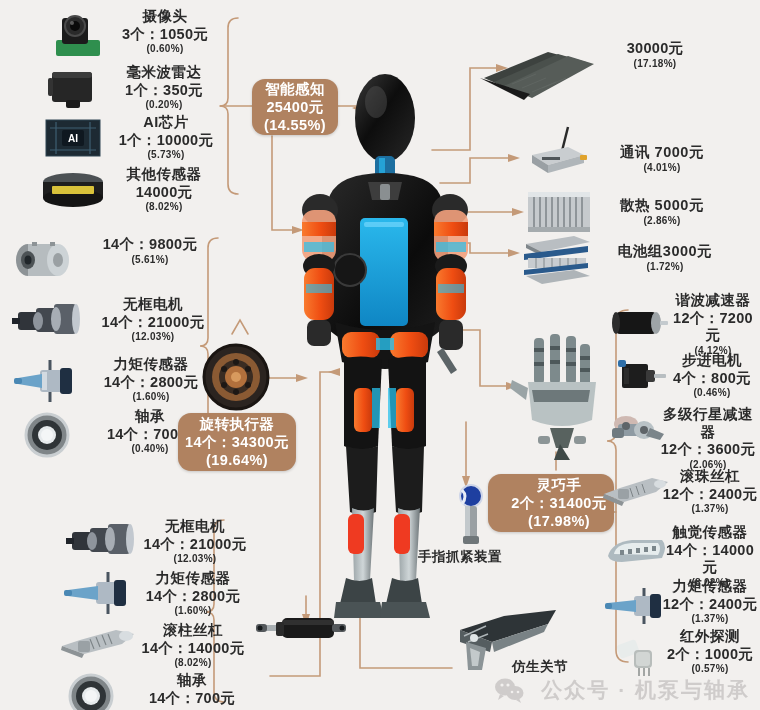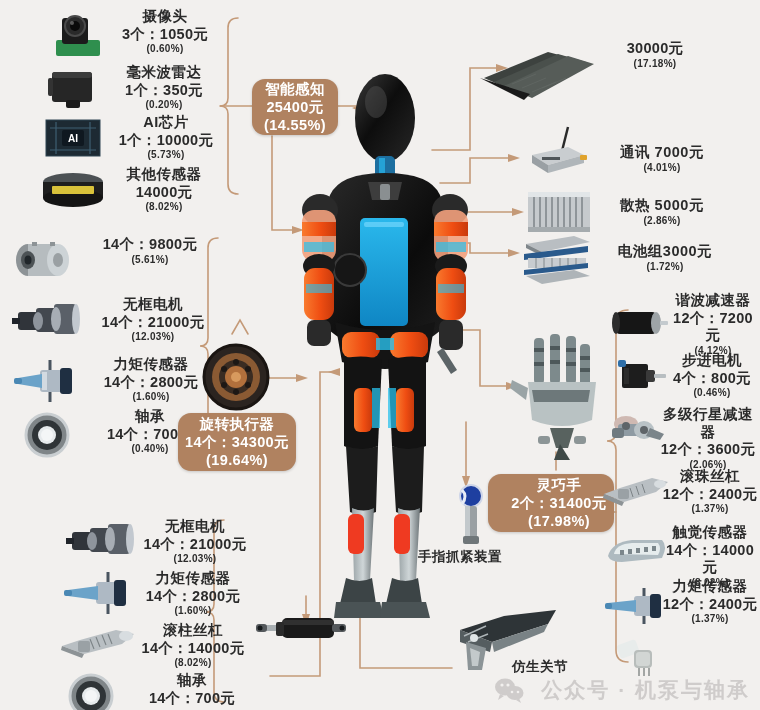--- a/index.html
+++ b/index.html
@@ -661,20 +661,25 @@
       <rect x="6" y="6" width="20" height="14" rx="3" fill="#e8eceb" transform="rotate(-20 16 13)"></rect>
       <rect x="22" y="14" width="18" height="18" rx="4" fill="#b8bdbb"></rect>
       <rect x="24" y="16" width="14" height="14" rx="3" fill="#d2d6d4"></rect>
       <g stroke="#8f9491" stroke-width="1.6">
           <path d="M27 32 V40"></path>
           <path d="M32 32 V40"></path>
           <path d="M37 32 V40"></path>
         </g>
     </svg>
   </div>
+  <div class="item" style="left:660px;top:628px;width:100px;">
+    <div class="t1">红外探测</div>
+    <div class="t2">2个：1000元</div>
+    <div class="t3">(0.57%)</div>
+  </div>
 
   <div class="thumb" style="left:452px;top:484px;">
     <svg width="34" height="62" viewBox="0 0 34 62">
       <circle cx="19" cy="12" r="11" fill="#1e3fa0"></circle>
       <circle cx="19" cy="12" r="11" fill="none" stroke="#cfd6e8" stroke-width="2"></circle>
       <path d="M10 6 Q16 12 10 20" stroke="#e8ecf6" stroke-width="3" fill="none"></path>
       <rect x="13" y="22" width="12" height="32" rx="3" fill="#9aa0a3"></rect>
       <rect x="13" y="22" width="5" height="32" fill="#c3c9cc"></rect>
       <rect x="11" y="52" width="16" height="8" rx="2" fill="#6f7679"></rect>
     </svg>

